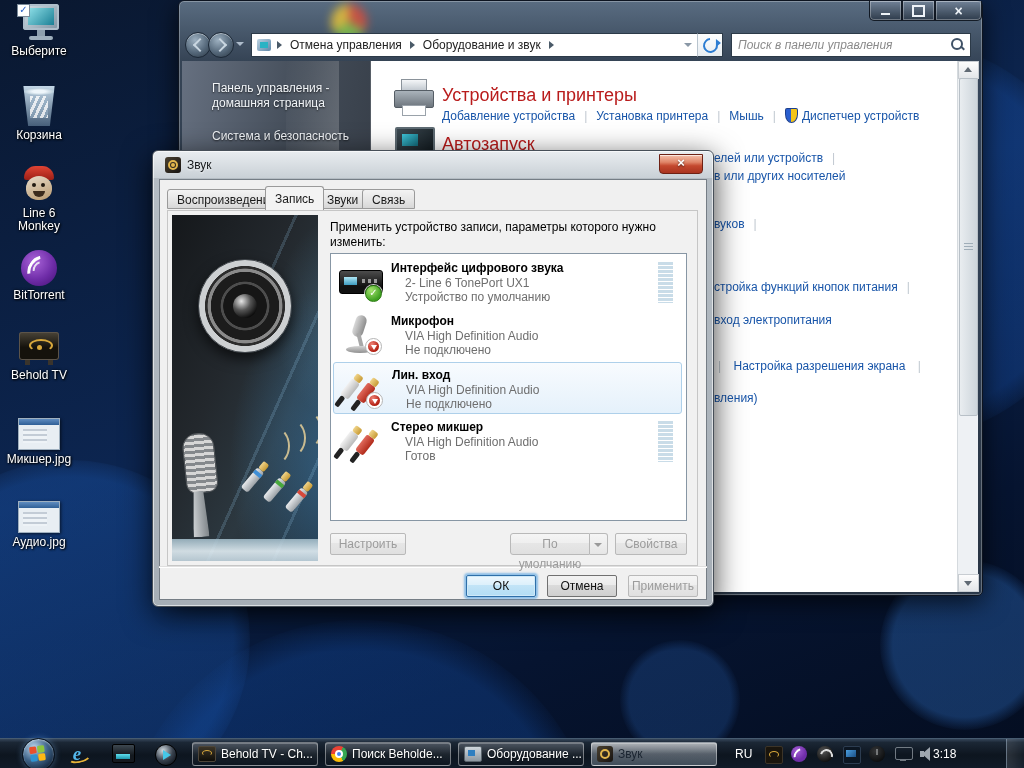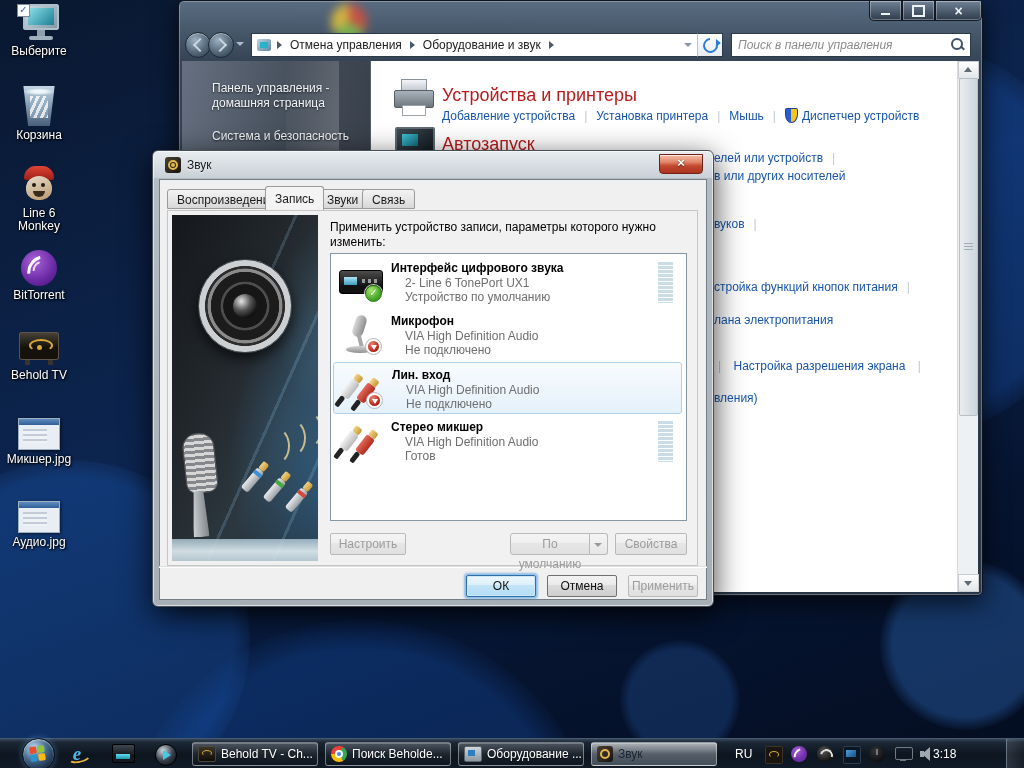--- a/index.html
+++ b/index.html
@@ -430,21 +430,21 @@
       <div class="frag" style="left:343px;top:108px">
         <span>в или других носителей</span>
       </div>
       <div class="frag" style="left:343px;top:156px">
         <span>вуков</span><span class="vsep">|</span>
       </div>
       <div class="frag" style="left:343px;top:219px">
         <span>стройка функций кнопок питания</span><span class="vsep">|</span>
       </div>
       <div class="frag" style="left:343px;top:252px">
-        <span>лана электропитания</span>
+        <span>вход электропитания</span>
       </div>
       <div class="frag" style="left:338px;top:298px">
         <span class="vsep">|</span>
         <span>Настройка разрешения экрана</span>
         <span class="vsep">|</span>
       </div>
       <div class="frag" style="left:343px;top:330px">
         <span>вления)</span>
       </div>
     </div>

